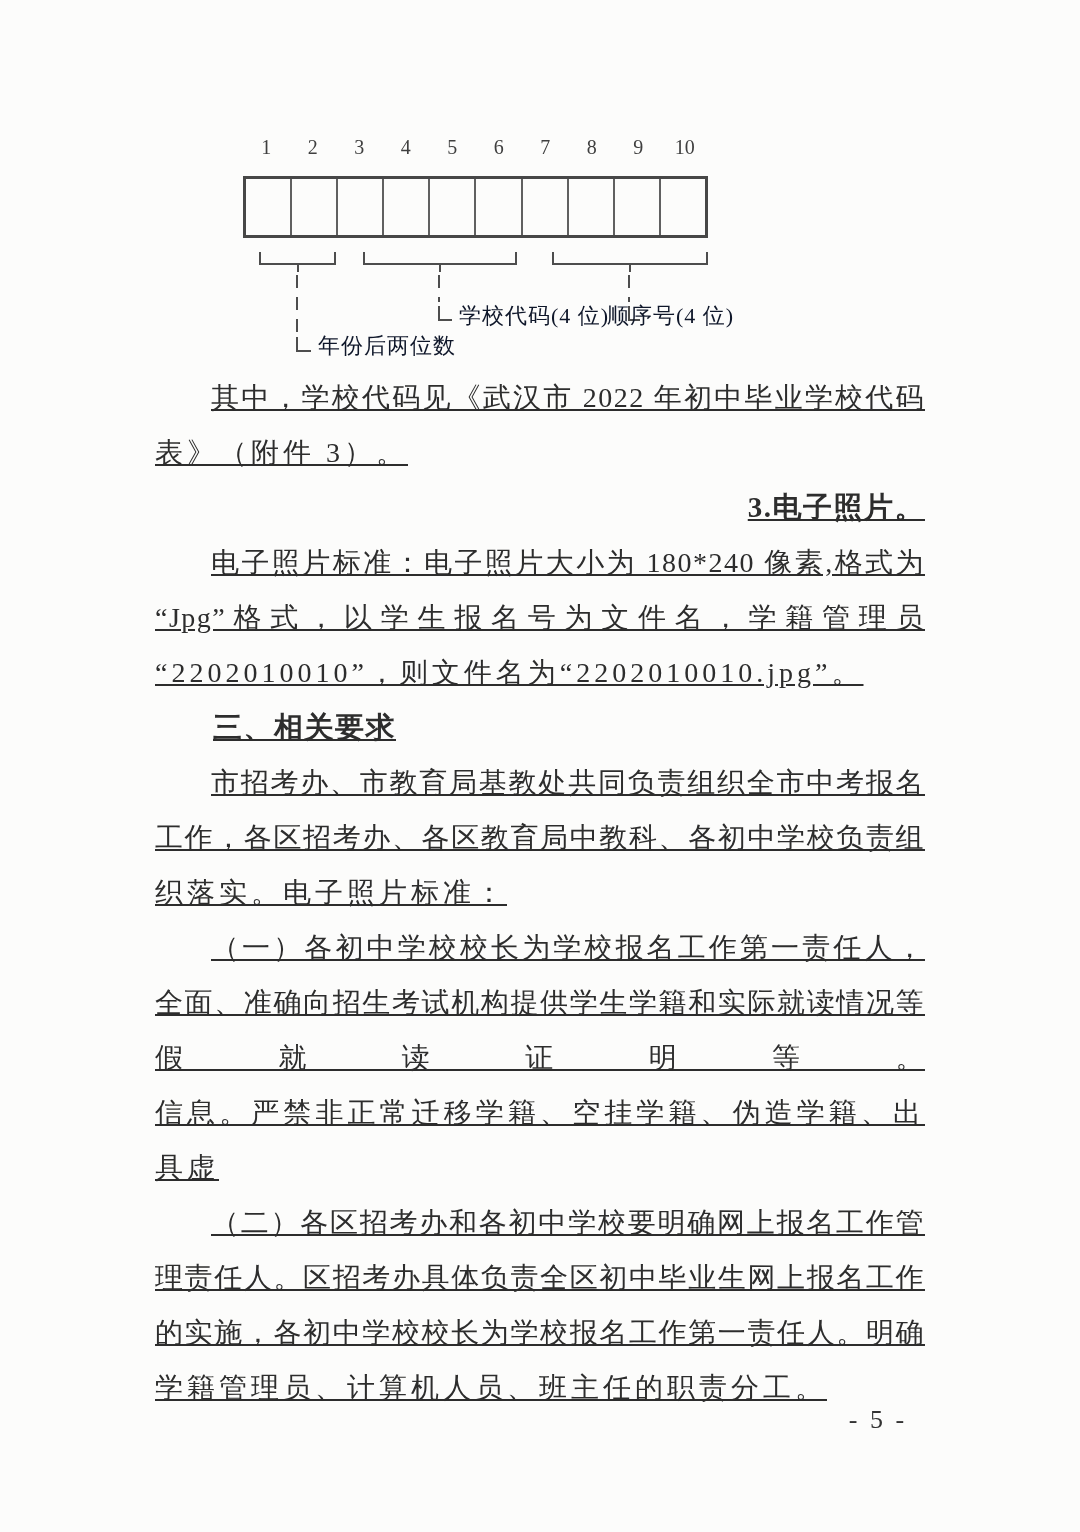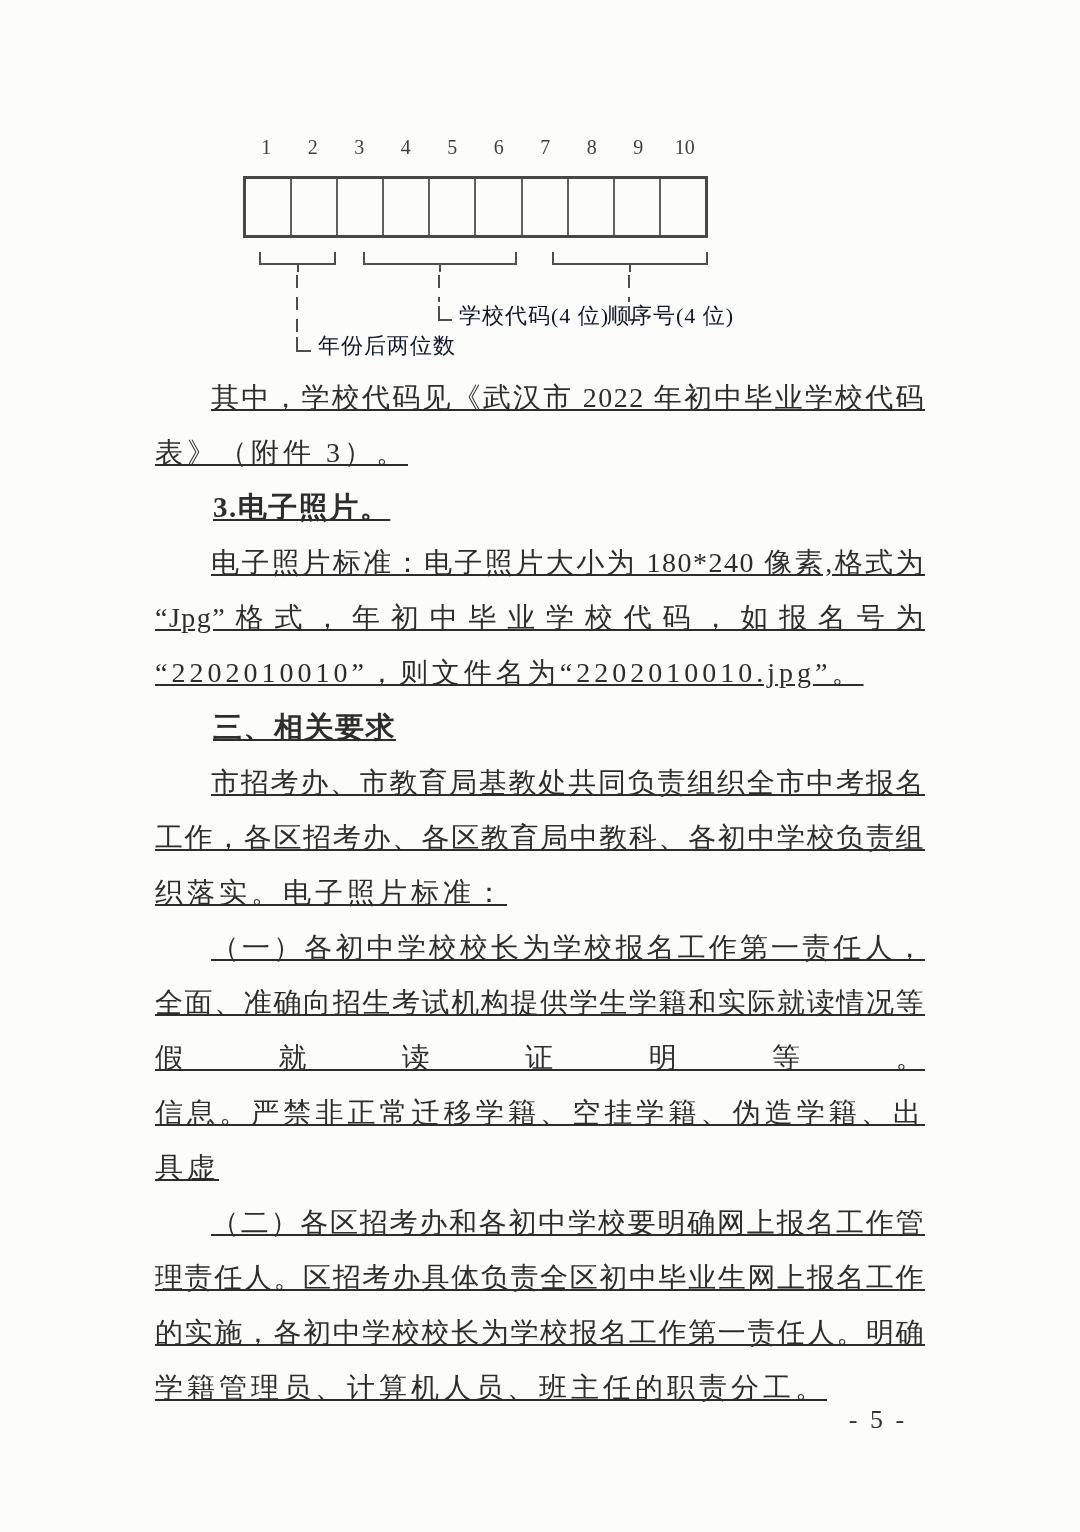--- a/index.html
+++ b/index.html
@@ -92,21 +92,21 @@
     text-justify: inter-character;
   }
   .tline:first-child { text-indent: 2em; }
   .tline:last-child { text-align-last: left; letter-spacing: 4px; }
 
   .doc-heading {
     margin: 0; text-indent: 2em;
     font-size: 29px; line-height: 55px; font-weight: bold;
     letter-spacing: 1.5px;
   }
-  .heading-serif { font-family: "Liberation Serif", "DejaVu Serif", serif; }
+  .heading-serif { font-family: "Liberation Serif", "DejaVu Serif", serif; text-align: right; }
   .heading-sans  { font-family: "Liberation Sans", "DejaVu Sans", sans-serif; }
 
   .page-number {
     position: absolute; left: 828px; top: 1402px; width: 100px;
     text-align: center; font-size: 26px; line-height: 36px;
     color: #333; letter-spacing: 3px;
   }
 </style>
 </head>
 <body>
@@ -162,21 +162,21 @@
 
     <div class="para">
         <div class="tline">其中，学校代码见《武汉市 2022 年初中毕业学校代码</div>
         <div class="tline">表》（附件 3）。</div>
       </div>
 
     <h3 class="doc-heading heading-serif">3.电子照片。</h3>
 
     <div class="para">
         <div class="tline">电子照片标准：电子照片大小为 180*240 像素,格式为</div>
-        <div class="tline">“Jpg”格式，年初中毕业学校代码，如报名号为</div>
+        <div class="tline">“Jpg”格式，以学生报名号为文件名，学籍管理员</div>
         <div class="tline">“2202010010”，则文件名为“2202010010.jpg”。</div>
       </div>
 
     <h3 class="doc-heading heading-sans">三、相关要求</h3>
 
     <div class="para">
         <div class="tline">市招考办、市教育局基教处共同负责组织全市中考报名</div>
         <div class="tline">工作，各区招考办、各区教育局中教科、各初中学校负责组</div>
         <div class="tline">织落实。电子照片标准：</div>
       </div>

